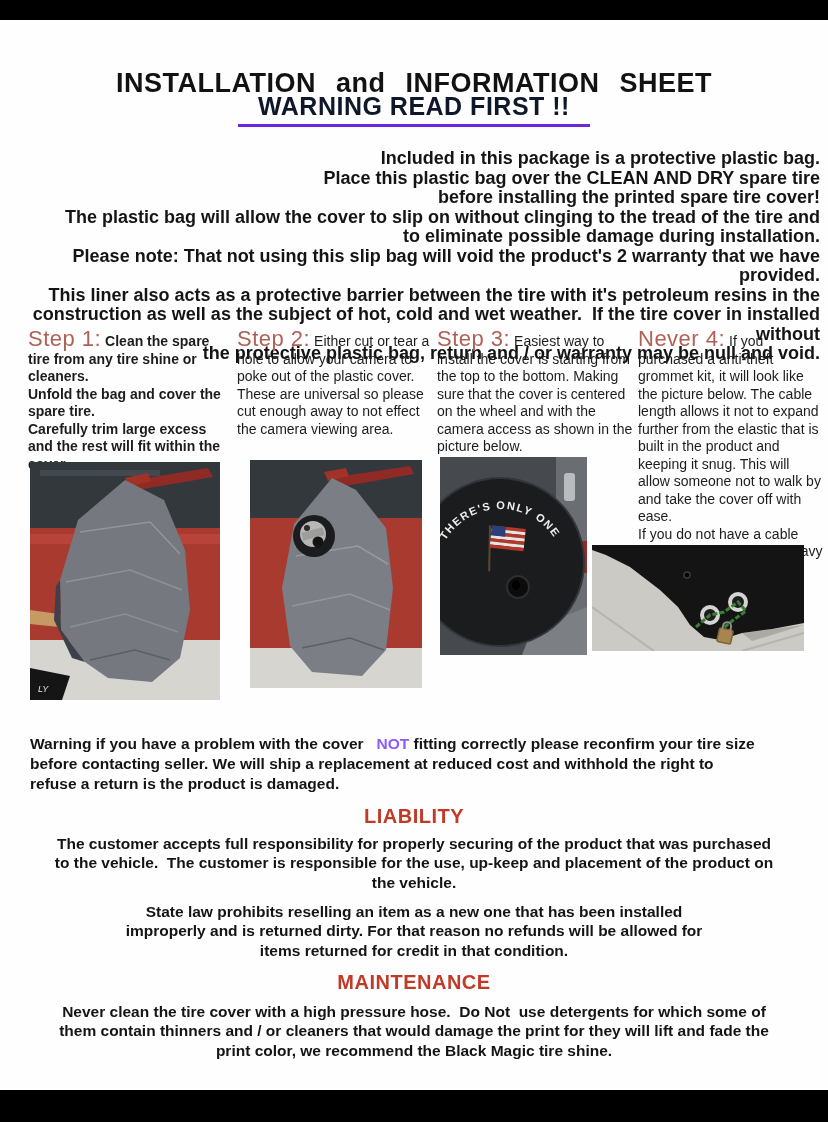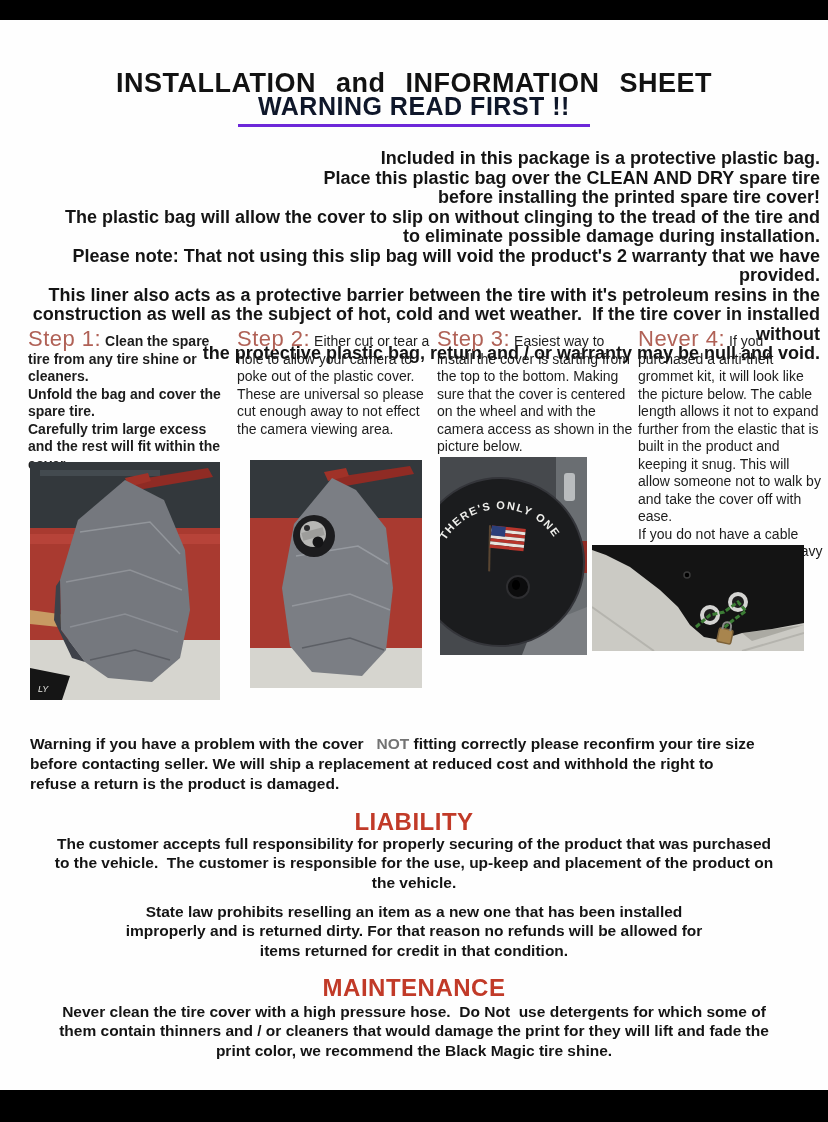--- a/index.html
+++ b/index.html
@@ -30,23 +30,23 @@
   .step1{left:28px;width:200px;font-weight:700;}
   .step2{left:237px;width:198px;}
   .step3{left:437px;width:198px;}
   .step4{left:638px;width:186px;}
   .photo{position:absolute;}
   .photo svg{display:block;}
   .fitwarn{
     top:718px;left:30px;width:782px;font-size:15.5px;line-height:20px;
     font-weight:700;white-space:pre-wrap;color:#141414;
   }
-  .fitwarn .hot{color:#737373;}
+  .fitwarn .hot{color:#8b5cf6;}
   .redhead{
-    left:0;width:828px;text-align:center;font-size:24px;font-weight:700;
+    left:0;width:828px;text-align:center;font-size:20px;font-weight:700;
     color:#c13a28;letter-spacing:.5px;
   }
   .liabhead{top:788px;}
   .mainthead{top:954px;}
   .bodypara{
     left:24px;width:780px;text-align:center;font-size:15.5px;line-height:19.5px;
     font-weight:700;white-space:pre-wrap;color:#141414;
   }
   .liab1{top:818px;}
   .liab2{top:886px;}

